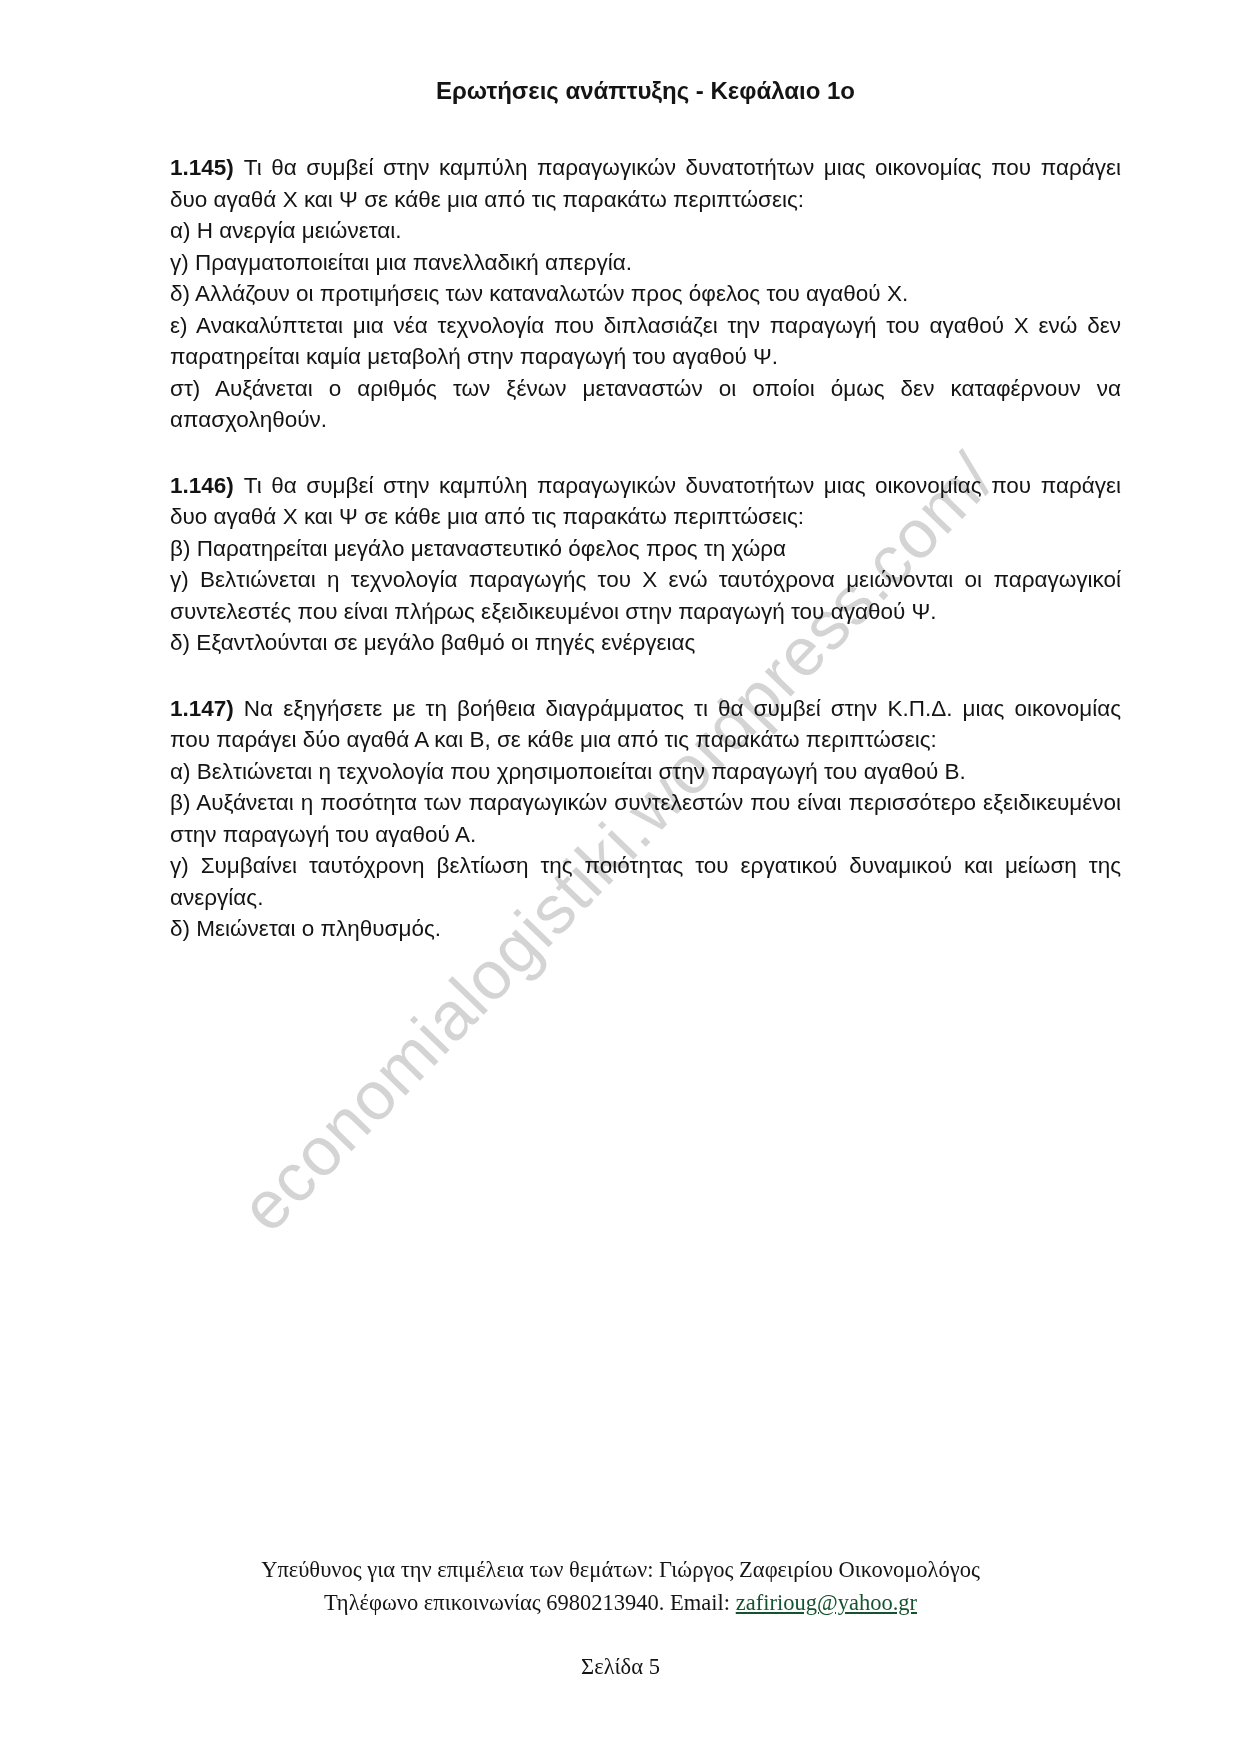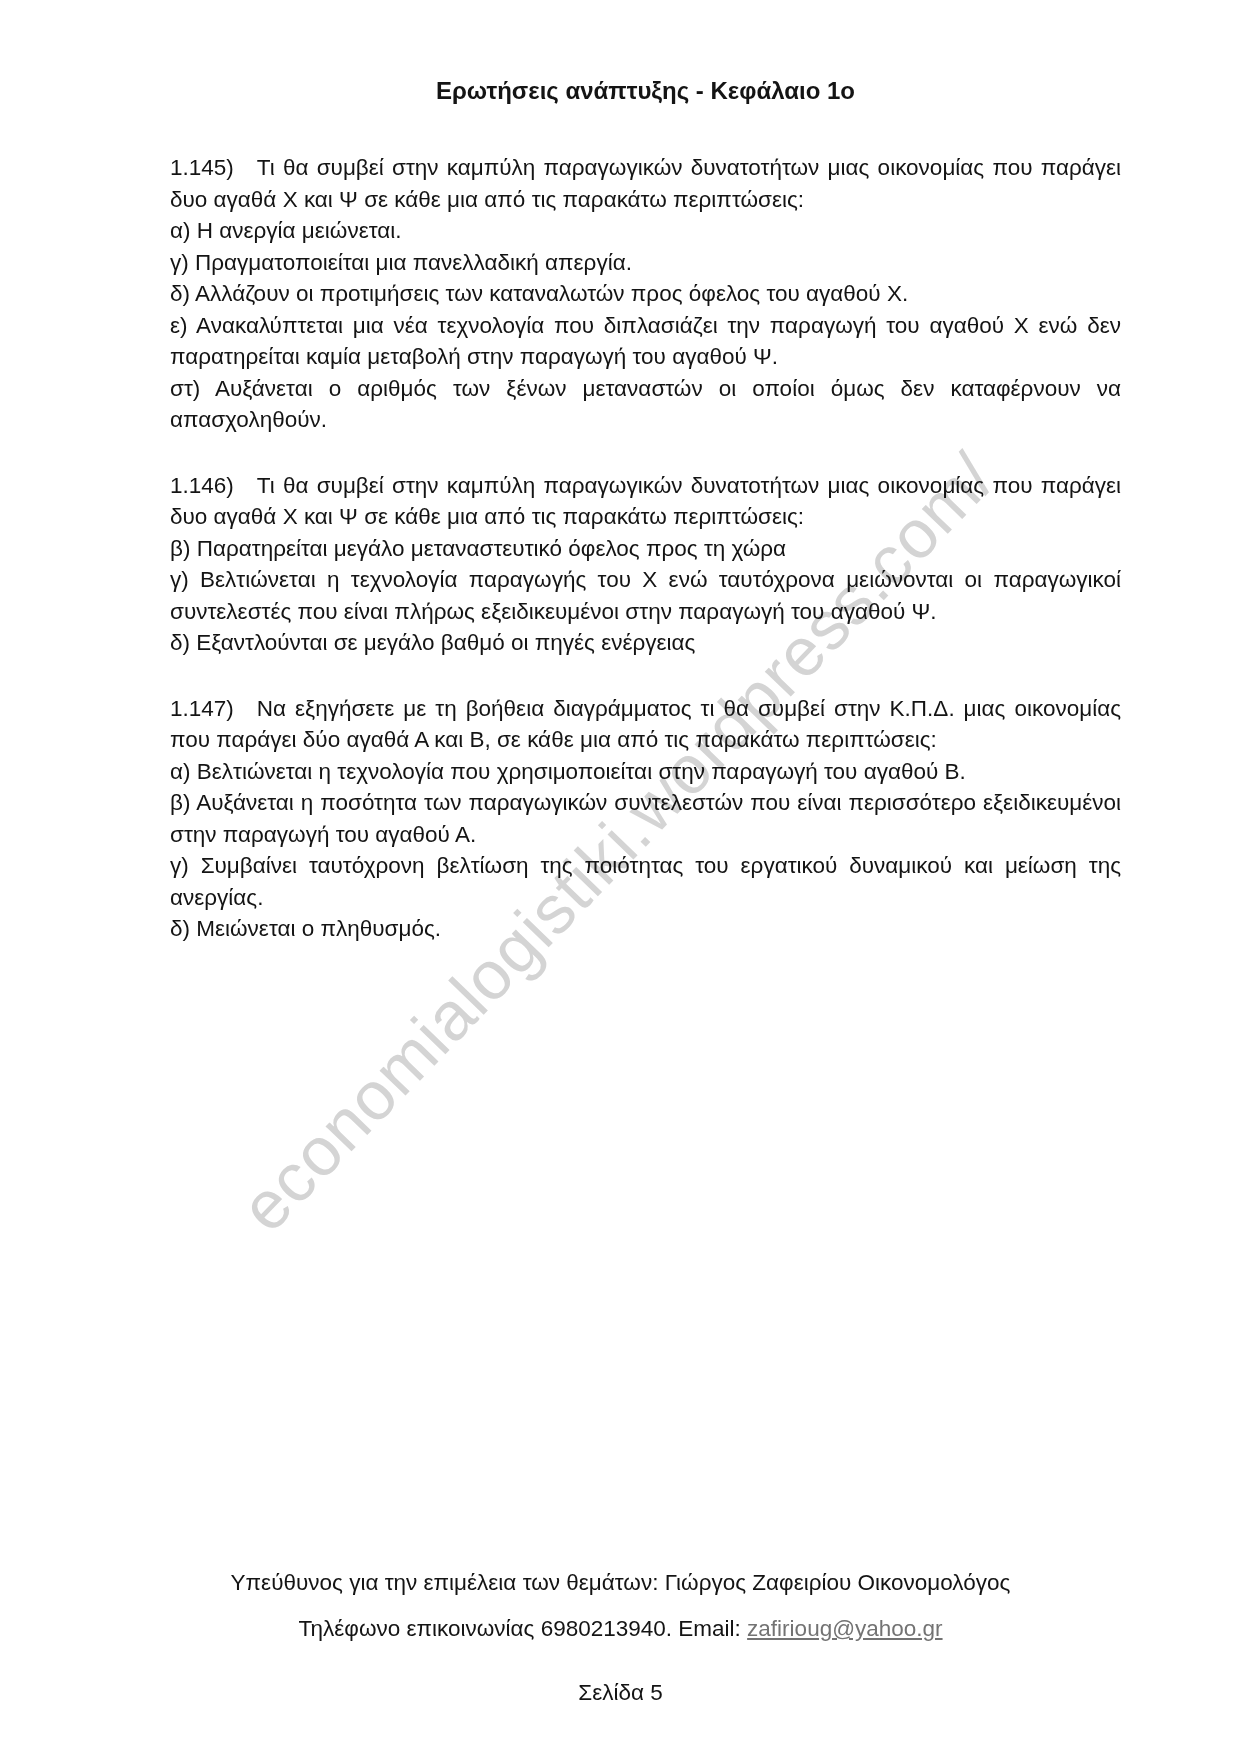--- a/index.html
+++ b/index.html
@@ -39,35 +39,35 @@
     text-align:center;
   }
   .content {
     margin-top:46px;
     font-size:22.5px;
     line-height:31.5px;
     text-align:justify;
   }
   .question { margin:0 0 34px 0; }
   .question p { margin:0; }
-  .qnum { font-weight:normal; margin-right:23px; }
+  .qnum { font-weight:bold; margin-right:10px; }
   .footer {
     position:absolute;
     z-index:2;
     left:0;
     top:1553px;
     width:100%;
     text-align:center;
     font-size:22.5px;
     line-height:33px;
   }
-  .footer p { margin:13px; }
+  .footer p { margin:0;font-family:Liberation Serif, serif; }
   .footer .page-label { margin-top:31px; }
   .email-link {
-    color:#737373;
+    color:#14532d;
     text-decoration:underline;
     cursor:pointer;
   }
 </style>
 </head>
 <body>
 
 <div class="page">
 
   <div class="watermark">economialogistiki.wordpress.com/</div>

